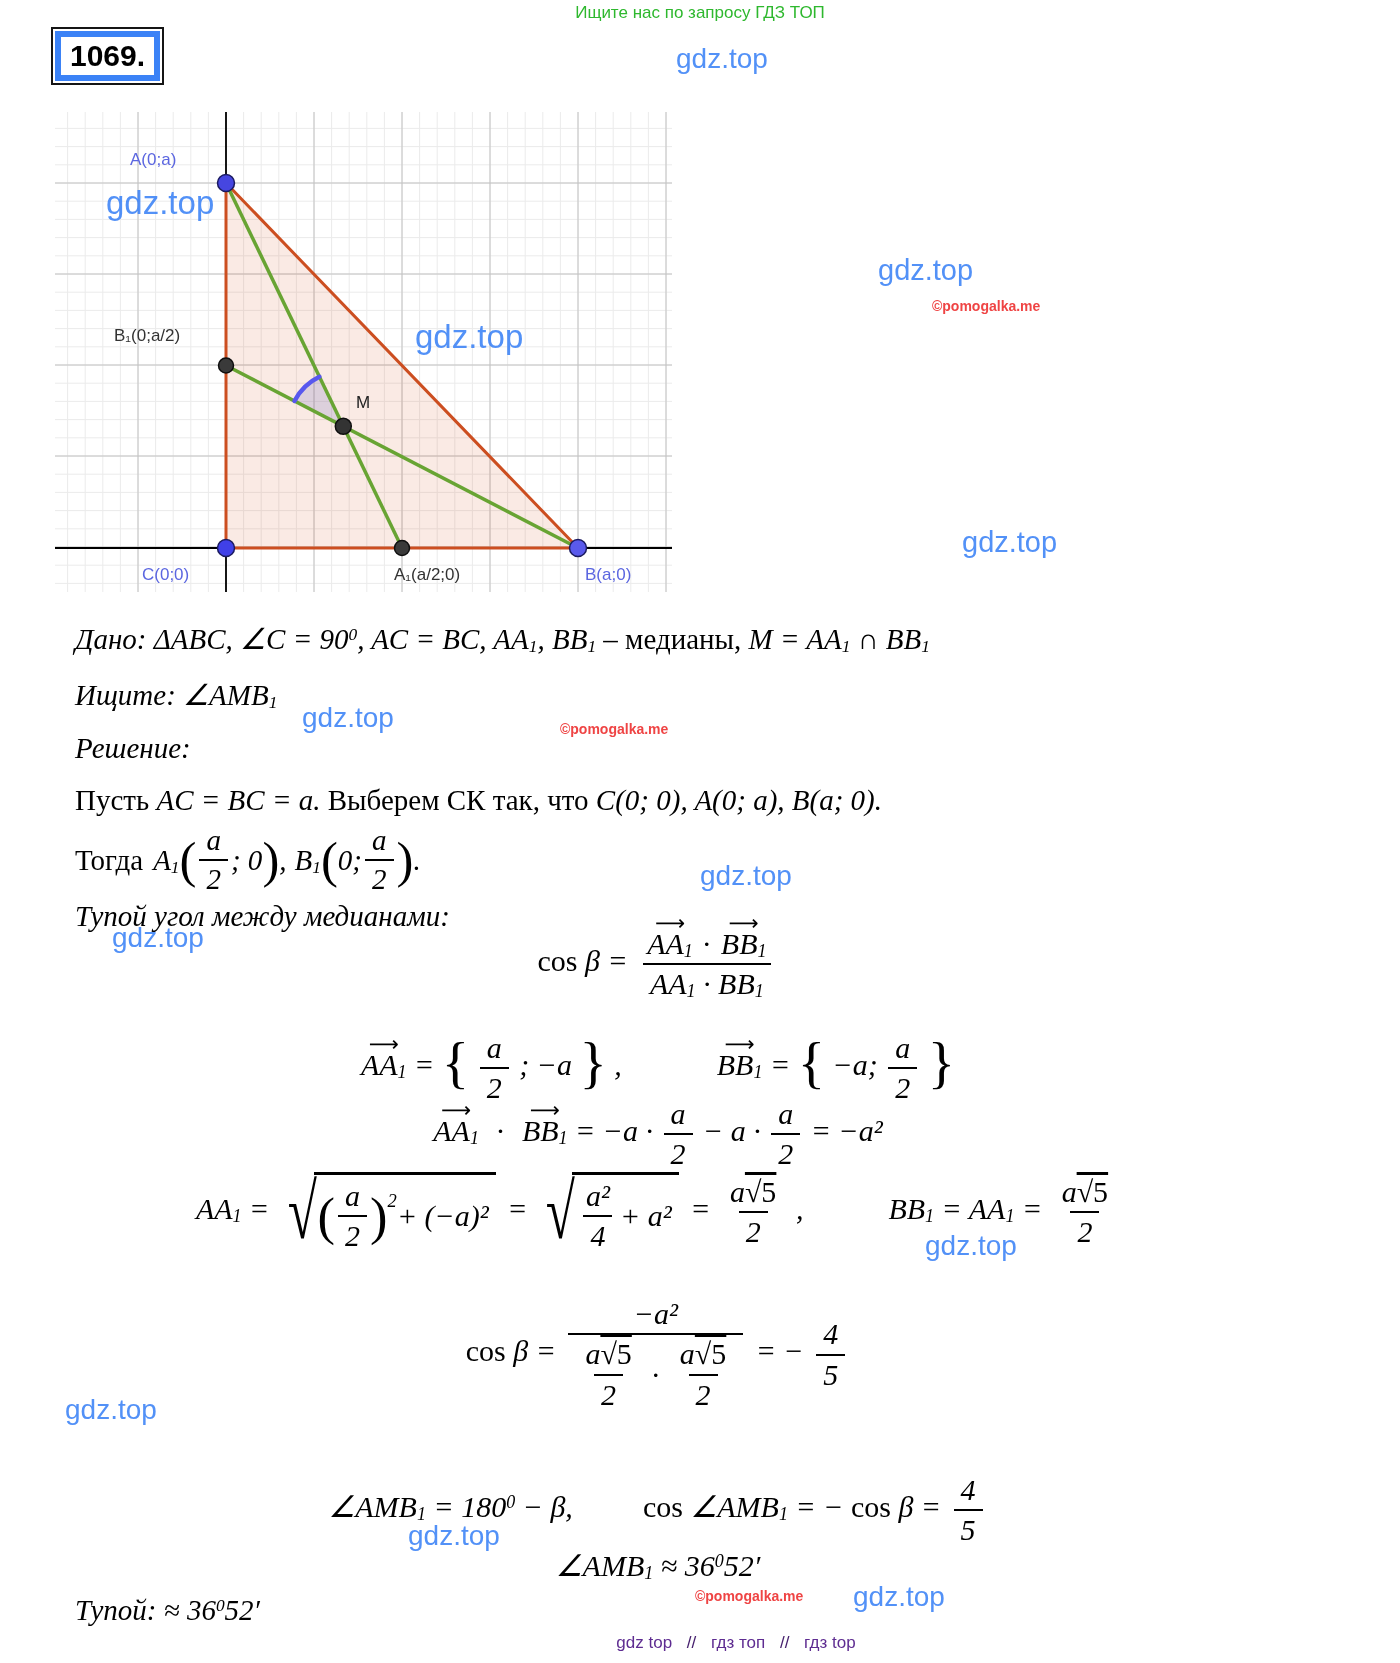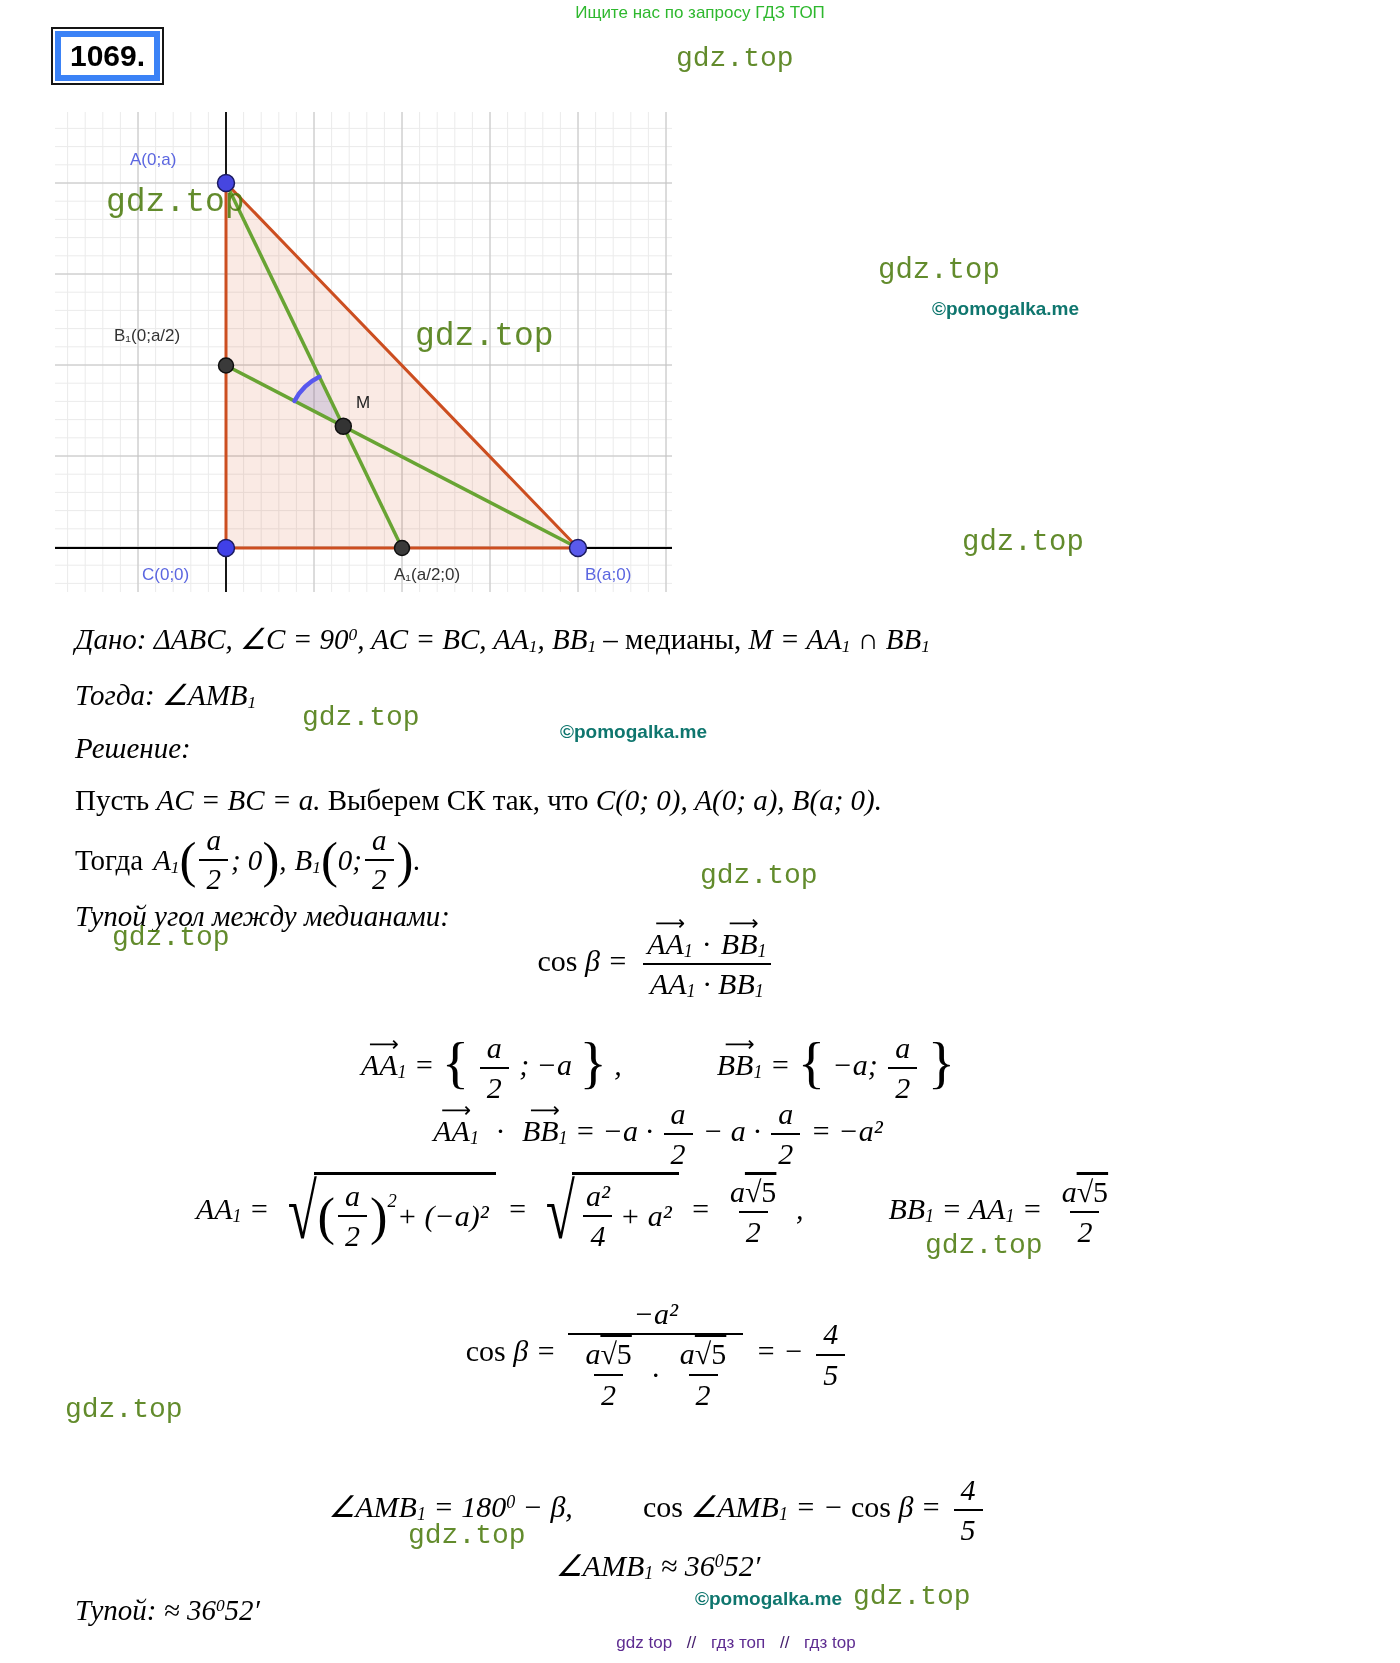--- a/index.html
+++ b/index.html
@@ -16,26 +16,26 @@
     font-family:"Liberation Sans",sans-serif;font-size:17px;color:#2eb82e;white-space:nowrap;
   }
   .numbox{
     position:absolute;left:55px;top:31px;
     border:6px solid #3b82f6;outline:2px solid #151515;outline-offset:2px;
     padding:1px 9px;background:#fff;
     font-family:"Liberation Sans",sans-serif;font-weight:bold;font-size:30px;line-height:36px;
   }
   
   .wm{
-    position:absolute;font-family:Liberation Mono, monospace;
-    color:#4d7c0f;opacity:.88;white-space:nowrap;line-height:1;
+    position:absolute;font-family:Liberation Sans, sans-serif;
+    color:#3b82f6;opacity:.88;white-space:nowrap;line-height:1;
   }
   .pom{
     position:absolute;font-family:"Liberation Sans",sans-serif;font-weight:bold;
-    font-size:19px;color:#0f766e;white-space:nowrap;line-height:1;
+    font-size:14px;color:#ef4444;white-space:nowrap;line-height:1;
   }
   
   .mathline{
     position:absolute;left:55px;font-size:29px;font-style:italic;white-space:nowrap;margin-left:20px;
   }
   
   .formula{
     position:absolute;left:0;width:100%;text-align:center;
     font-size:30px;font-style:italic;white-space:nowrap;
     transform:translateX(-42px);
@@ -187,21 +187,21 @@
 <div class="wm" style="left:962px;top:528px;font-size:29px;">gdz.top</div>
 
 <div class="mathline" style="top:622px;">
   <span>Дано:</span>
   <span>ΔABC, ∠C = 90<sup>0</sup>, AC = BC, AA<sub>1</sub>, BB<sub>1</sub></span>
   <span class="up">– медианы,</span>
   <span>M = AA<sub>1</sub> ∩ BB<sub>1</sub></span>
 </div>
 
 <div class="mathline" style="top:678px;">
-  <span>Тогда:</span>
+  <span>Ищите:</span>
   <span>∠AMB<sub>1</sub></span>
 </div>
 
 <div class="mathline" style="top:732px;">
   <span>Решение:</span>
 </div>
 <div class="wm" style="left:302px;top:704px;font-size:28px;">gdz.top</div>
 <div class="pom" style="left:560px;top:722px;">©pomogalka.me</div>
 
 <div class="mathline" style="top:784px;">

